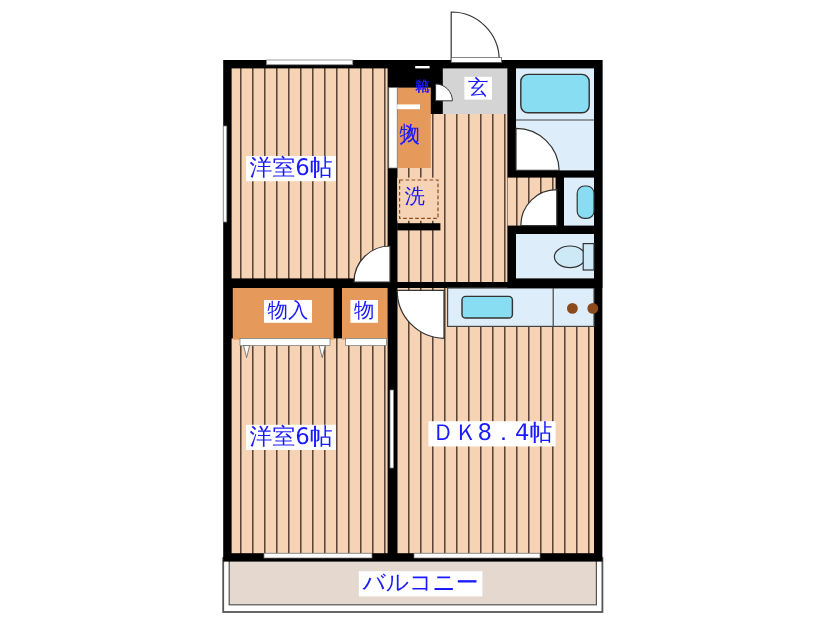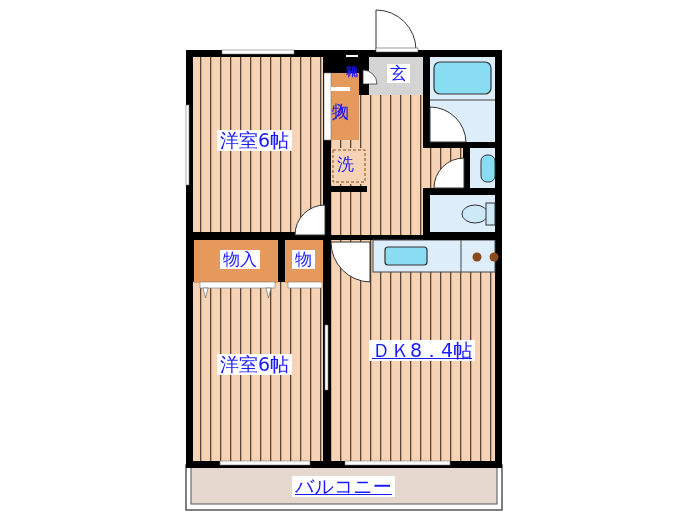--- a/index.html
+++ b/index.html
@@ -1,19 +1,19 @@
 <!DOCTYPE html>
 <html><head>
 <meta charset="utf-8">
 <style>
   html,body{margin:0;padding:0;background:#fff;}
   body{width:700px;height:525px;position:relative;overflow:hidden;font-family:"DejaVu Sans",sans-serif;}
   #plan{position:absolute;left:0;top:0;width:700px;height:525px;}
   .lbl{position:absolute;background:#fff;color:#1a1aff;font-family:"DejaVu Sans",sans-serif;white-space:nowrap;line-height:1;padding:1px 3px;}
-  .lbl.big{font-size:19px;margin-left:12px;}
+  .lbl.big{font-size:19px;}
   .lbl.mid{font-size:17px;}
   .lbl.vert{font-size:17px;writing-mode:vertical-rl;padding:2px 1px;}
   .lbl.tiny{font-size:12px;writing-mode:vertical-rl;padding:1px 0;}
 </style>
 </head>
 <body>
 
 <svg id="plan" width="700" height="525" viewBox="0 0 700 525" xmlns="http://www.w3.org/2000/svg">
   <defs>
     <pattern id="wood" patternUnits="userSpaceOnUse" width="10" height="10">
@@ -85,20 +85,20 @@
 
   <rect x="222" y="50" width="72" height="4" fill="#fff" stroke="#777" stroke-width="0.6"></rect>
   <rect x="186" y="105" width="3" height="80" fill="#fff" stroke="#777" stroke-width="0.6"></rect>
   <rect x="220" y="461" width="90" height="4" fill="#fff" stroke="#777" stroke-width="0.6"></rect>
   <rect x="345" y="461" width="105" height="4" fill="#fff" stroke="#777" stroke-width="0.6"></rect>
   <rect x="325" y="325" width="3" height="65" fill="#fff" stroke="#777" stroke-width="0.6"></rect>
 </svg>
 
 <div class="lbl big" style="left:205px;top:130px;">洋室6帖</div>
 <div class="lbl big" style="left:205px;top:354px;">洋室6帖</div>
-<div class="lbl big" style="left:357px;top:340px;text-decoration:underline;">ＤＫ8．4帖</div>
+<div class="lbl big" style="left:357px;top:351px;">ＤＫ8．4帖</div>
 <div class="lbl mid" style="left:387px;top:64px;">玄</div>
 <div class="lbl tiny" style="left:346px;top:55px;">靴箱</div>
 <div class="lbl vert" style="left:331px;top:87px;">物入</div>
 <div class="lbl mid" style="left:334px;top:155px;background:transparent;">洗</div>
 <div class="lbl mid" style="left:207px;top:250px;margin-left:13px;">物入</div>
 <div class="lbl mid" style="left:292px;top:250px;">物</div>
-<div class="lbl big" style="left:280px;top:476px;text-decoration:underline;">バルコニー</div>
+<div class="lbl big" style="left:299px;top:476px;">バルコニー</div>
 
 </body></html>

